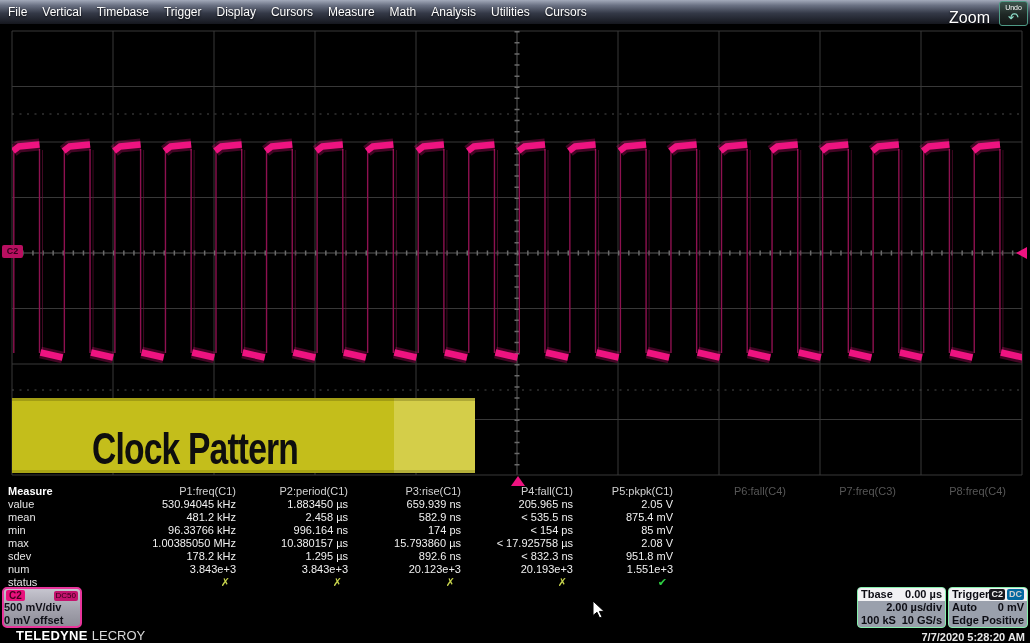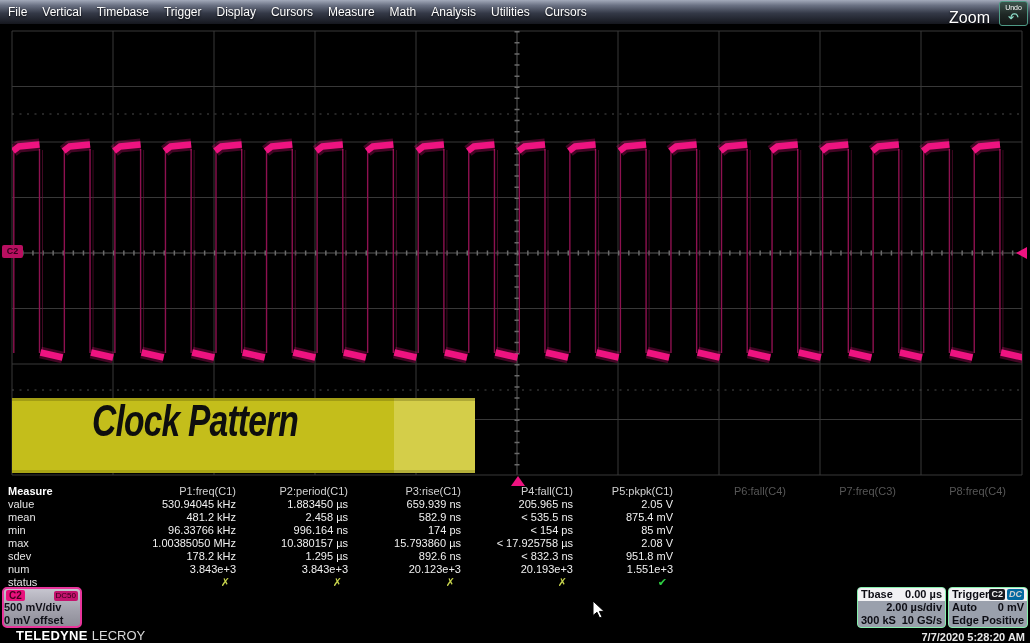--- a/index.html
+++ b/index.html
@@ -29,21 +29,21 @@
   
   .chan-tag{
     position:absolute;left:2px;top:245px;width:21px;height:13px;background:#b80f60;
     color:#30001a;font-size:9px;font-weight:700;text-align:center;line-height:13px;border-radius:2px;
   }
   
   .banner{
     position:absolute;left:12px;top:398px;width:463px;height:75px;
     background:linear-gradient(90deg,#c4be1b 0%,#c4be1b 82.5%,#d4ce49 82.5%,#d4ce49 100%);
     box-shadow:inset 0 3px 0 rgba(60,58,0,.25), inset 0 -3px 0 rgba(60,58,0,.2);
-    display:flex;align-items:flex-start;font-style:italic;
+    display:flex;align-items:flex-end;
   }
   .banner-text{
     font-size:41px;font-weight:700;color:#0e0e0e;letter-spacing:-1px;
     transform:scale(0.82,1.08);transform-origin:left center;margin-left:80px;white-space:nowrap;
   }
   
   .measure{
     position:absolute;left:0;top:485px;width:1010px;
     display:grid;grid-template-columns:130px 110px 112px 113px 112px 100px 113px 110px 110px;
     font-size:11px;line-height:13px;color:#f0f0f0;
@@ -72,21 +72,21 @@
   .brand .l{font-weight:400;color:#d8d8d8;margin-left:4px;}
   .hud-box{
     position:absolute;top:587px;height:41px;box-sizing:border-box;border:1px solid #86efac;border-radius:4px;
     background:#9aa0ac;font-size:11px;font-weight:700;color:#0d0d14;overflow:hidden;
   }
   .hud-box .hrow{display:flex;justify-content:space-between;line-height:13px;padding:0 3px;}
   .hud-box .head{background:#f2f2f4;}
   .tbase-box{left:857px;width:89px;}
   .trig-box{left:948px;width:80px;}
   .badge{background:#17171d;color:#f0f0f0;font-size:9px;font-weight:700;padding:0 2px;border-radius:2px;line-height:11px;align-self:center;}
-  .badge.dc{background:#0369a1;color:#cfcfcf;margin-left:1px;font-style:italic;}
+  .badge.dc{background:#0369a1;color:#cfcfcf;margin-left:1px;}
   .trig-head-right{display:flex;gap:1px;}
   .datetime{position:absolute;right:5px;top:631px;color:#e9e9e9;font-size:11px;font-weight:bold;}
   
   .cursor{position:absolute;left:592px;top:600px;}
 </style>
 </head>
 <body>
 
 <svg id="scope-svg" width="1030" height="643">
     <defs>
@@ -387,21 +387,21 @@
 
 <div class="hud-box tbase-box">
   <div class="hrow head">
     <span>Tbase</span>
     <span>0.00 µs</span>
   </div>
   <div class="hrow" style="justify-content:flex-end;">
     <span>2.00 µs/div</span>
   </div>
   <div class="hrow">
-    <span>300 kS</span>
+    <span>100 kS</span>
     <span>10 GS/s</span>
   </div>
 </div>
 
 <div class="hud-box trig-box">
   <div class="hrow head">
     <span>Trigger</span>
     <span class="trig-head-right">
       <span class="badge">C2</span>
       <span class="badge dc">DC</span>

